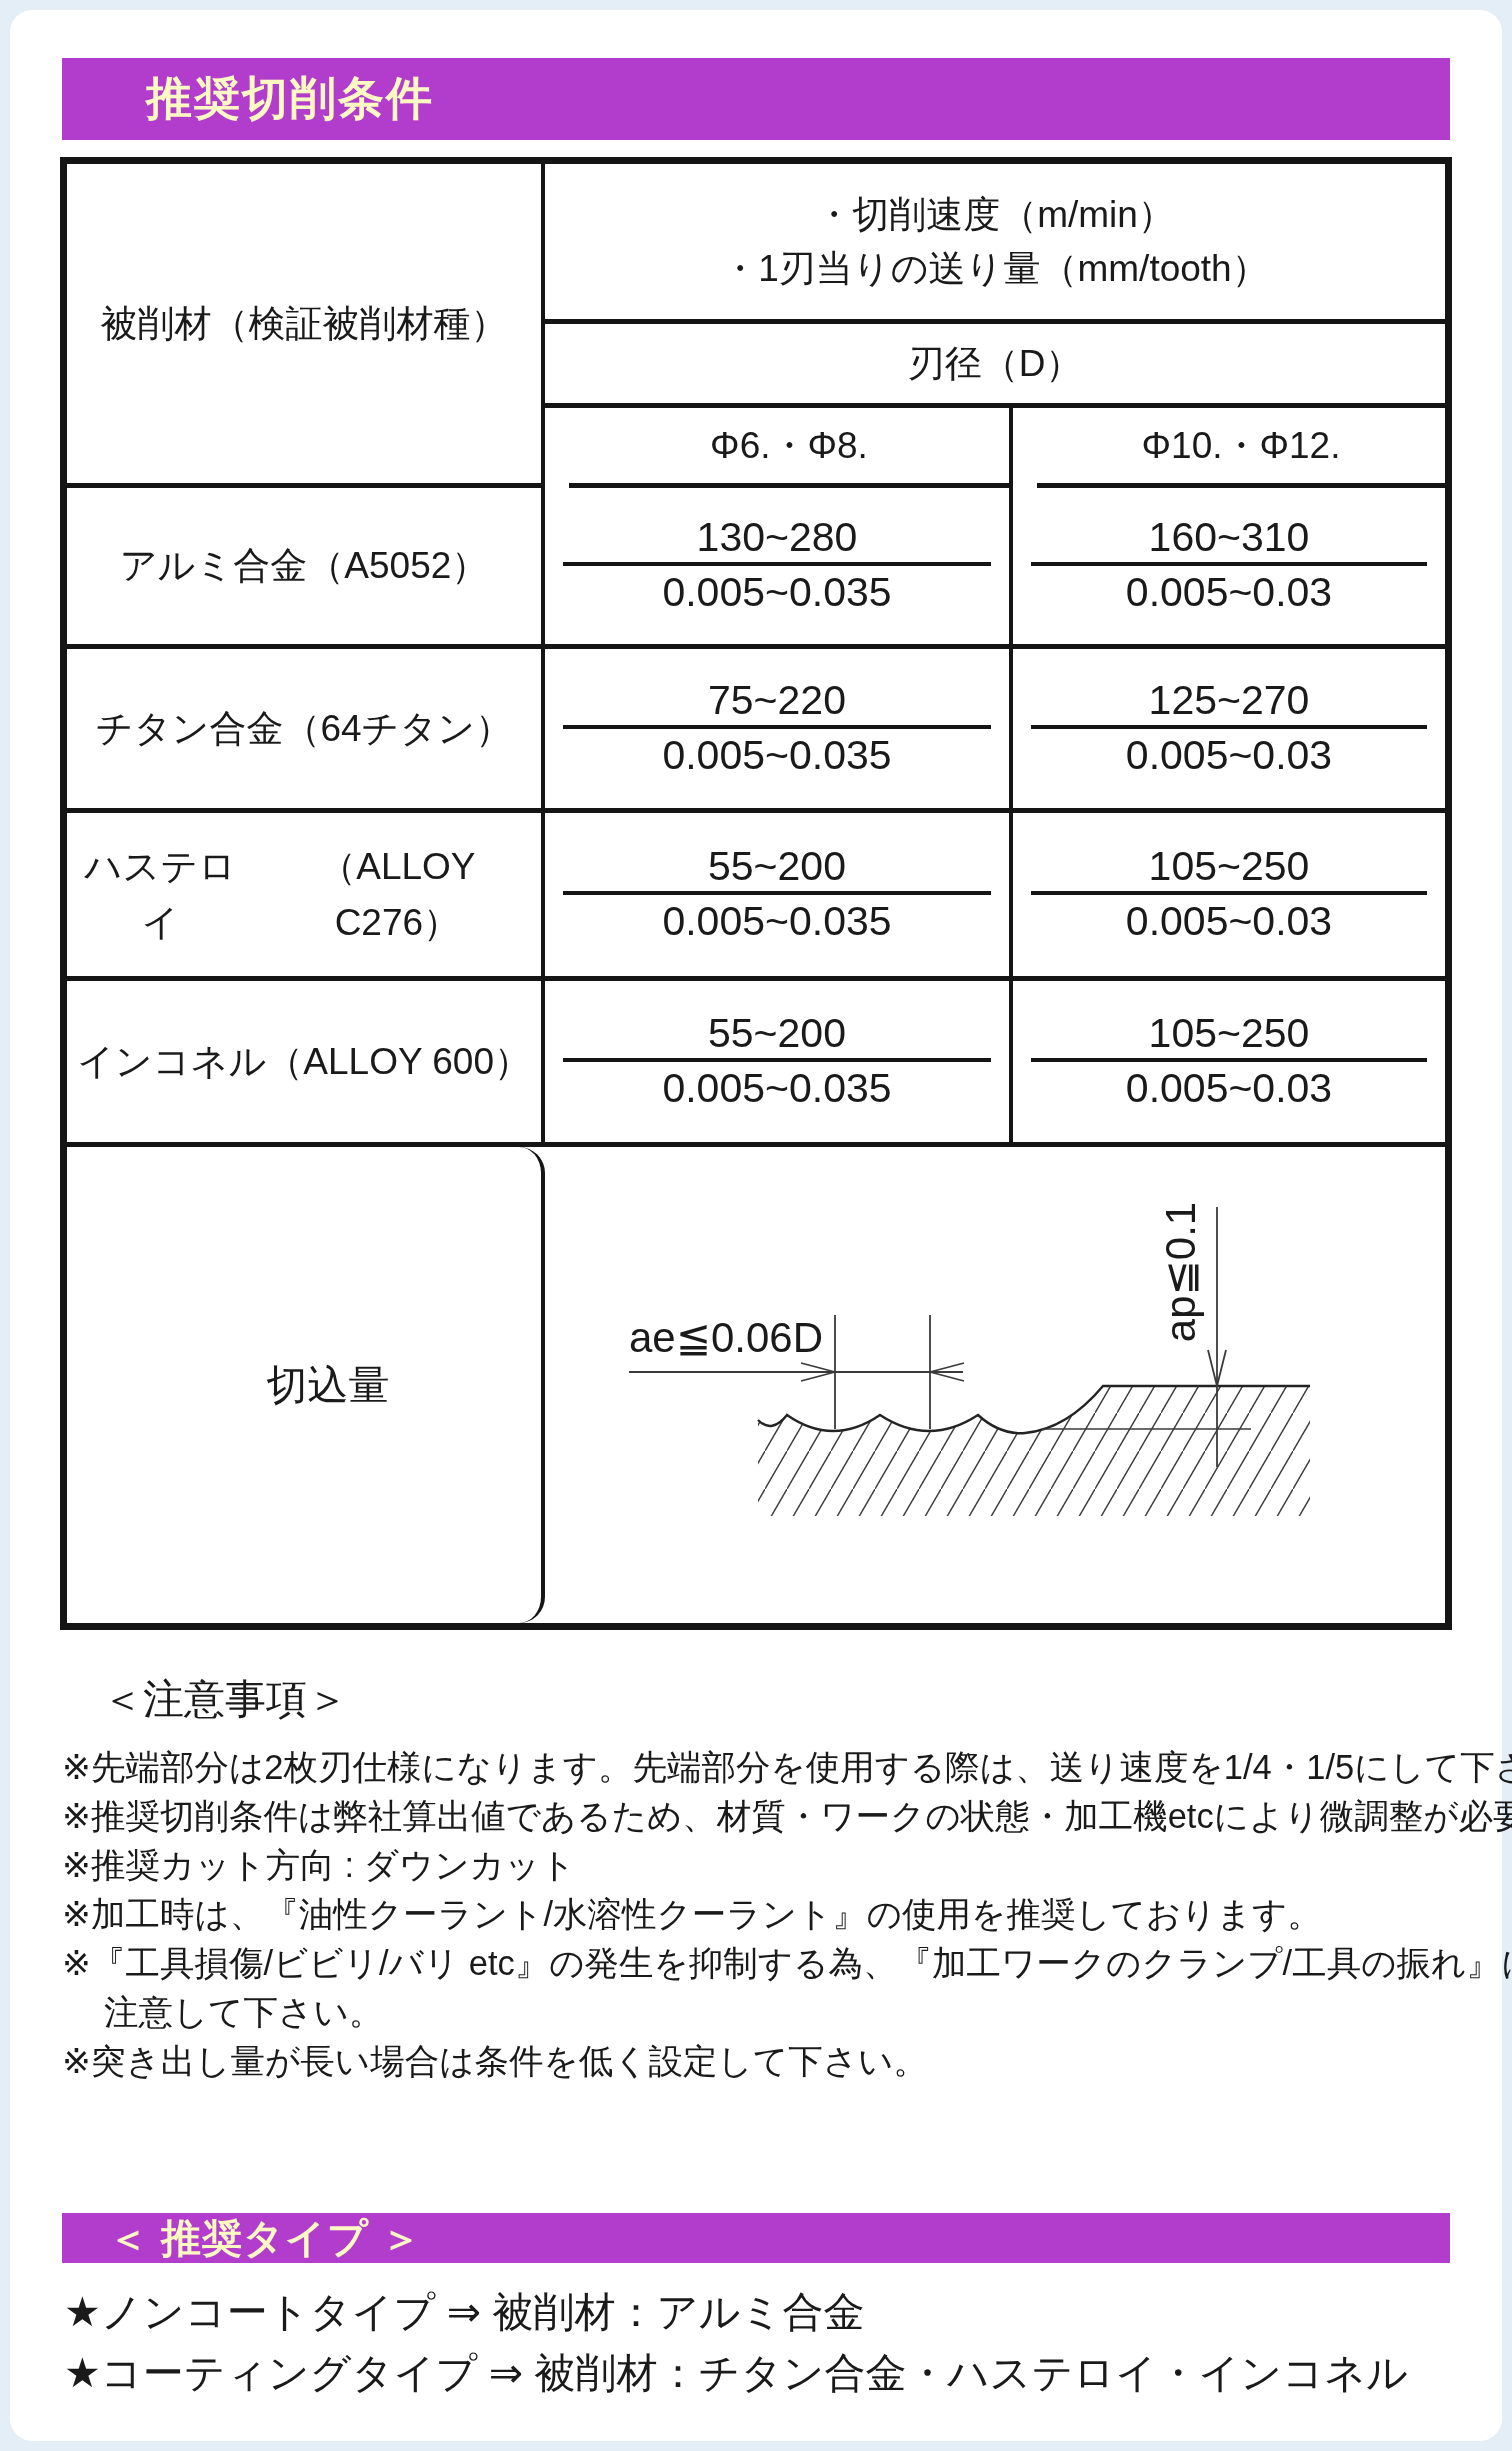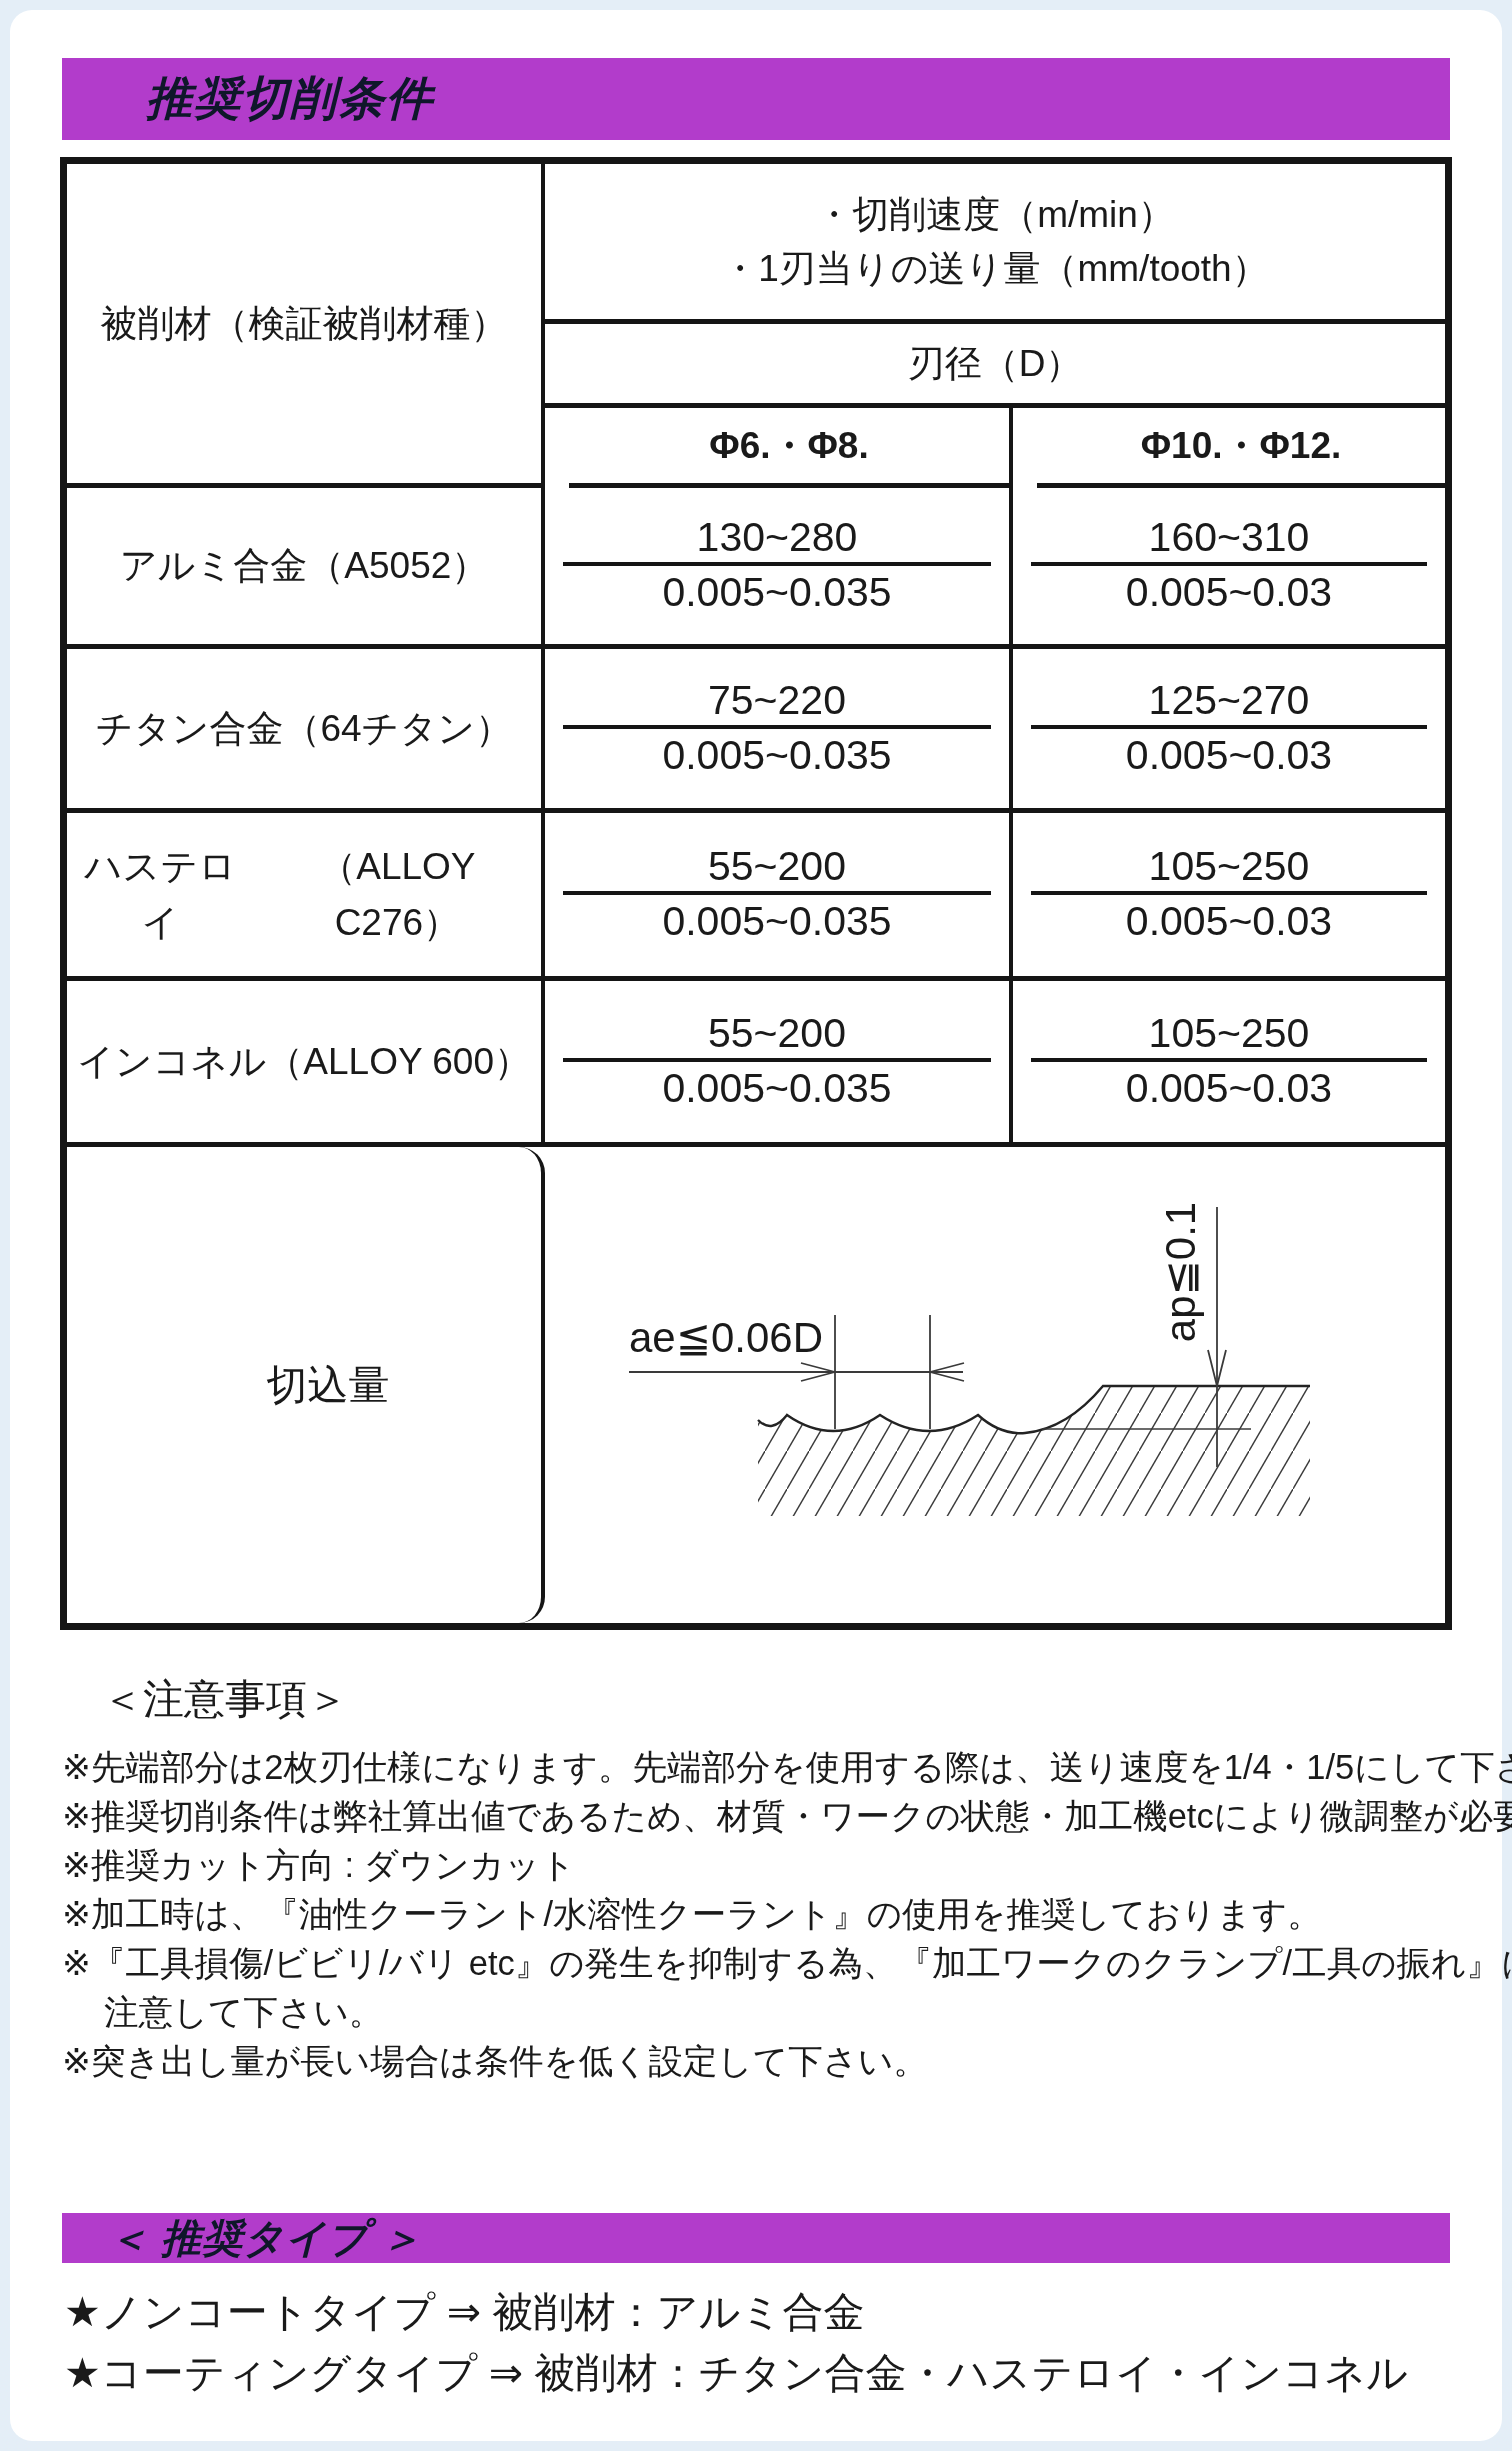--- a/index.html
+++ b/index.html
@@ -10,22 +10,22 @@
     color:#1a1a1a;
     overflow:hidden;
   }
   .card{
     position:absolute;left:10px;top:10px;right:10px;bottom:10px;
     background:#ffffff;border-radius:22px;
   }
   
   .bar{
     position:absolute;left:52px;width:1388px;
-    background:#b23ccb;color:#0f172a;font-weight:700;
-    display:flex;align-items:center;box-sizing:border-box;font-style:italic;
+    background:#b23ccb;color:#fef9c3;font-weight:700;
+    display:flex;align-items:center;box-sizing:border-box;
   }
   .bar.top{top:48px;height:82px;font-size:46px;padding-left:84px;letter-spacing:2px;}
   .bar.bottom{top:2203px;height:50px;font-size:40px;padding-left:46px;letter-spacing:1px;}
   
   .ctable{
     position:absolute;left:50px;top:147px;width:1392px;height:1473px;
     box-sizing:border-box;border:7px solid #151515;
     display:grid;
     grid-template-columns:478px 468px 1fr;
     grid-template-rows:160px 84px 80px 161px 164px 168px 166px 1fr;
@@ -33,21 +33,21 @@
   }
   .cell{
     box-sizing:border-box;display:flex;align-items:center;justify-content:center;
     border-right:4px solid #151515;border-bottom:5px solid #151515;
     text-align:center;
   }
   .cell.noR{border-right:none;}
   .cell.noB{border-bottom:none;border-radius:26px;}
   .two-line{display:flex;flex-direction:row;line-height:1.5;font-size:37px;font-weight:500;}
   .hdr{font-size:37px;font-weight:500;line-height:1.45;}
-  .phi{font-size:37px;font-weight:700;margin-left:24px;}
+  .phi{font-size:37px;font-weight:400;margin-left:24px;}
   .valcell{flex-direction:column;align-items:stretch;justify-content:flex-start;padding:18px;}
   .vtop{height:50%;display:flex;align-items:flex-end;justify-content:center;
         border-bottom:4px solid #151515;box-sizing:border-box;
         font-size:41px;font-weight:500;padding-bottom:1px;}
   .vbot{flex:1;display:flex;align-items:flex-start;justify-content:center;
         font-size:41px;font-weight:500;padding-top:3px;}
   .depth-label{font-size:41px;font-weight:500;margin-left:48px;}
   .diagram-cell{position:relative;padding:0;}
   .diagram-cell svg{position:absolute;left:0;top:0;}
   

